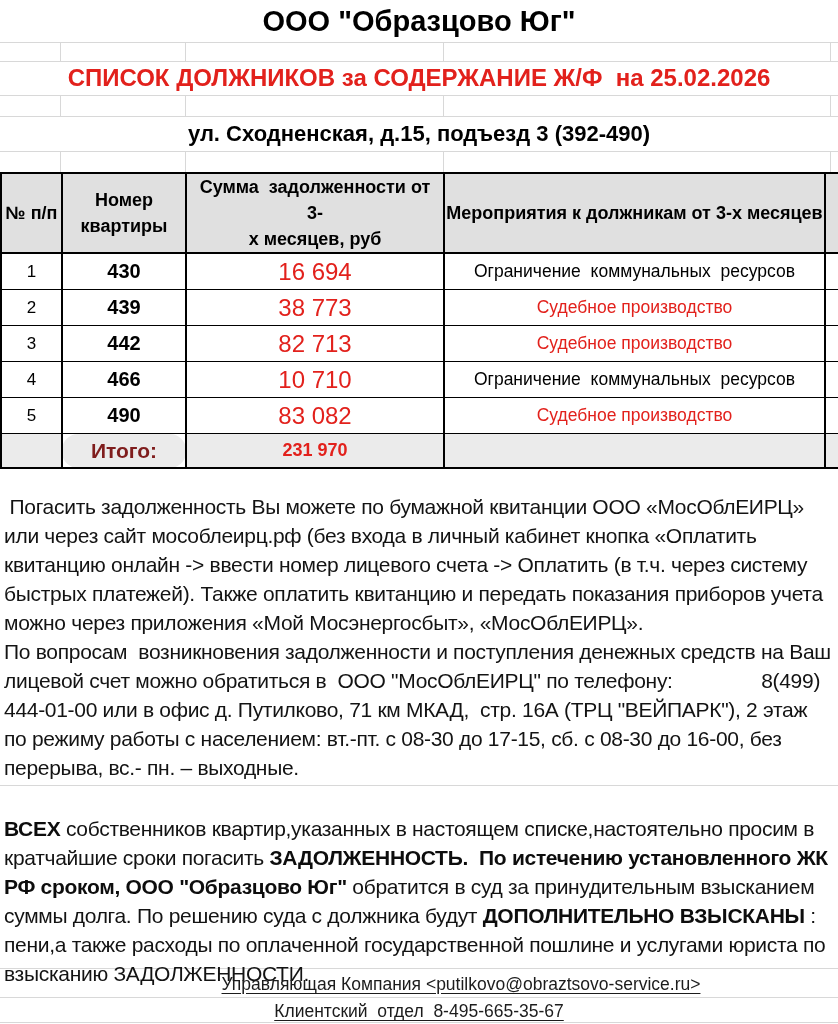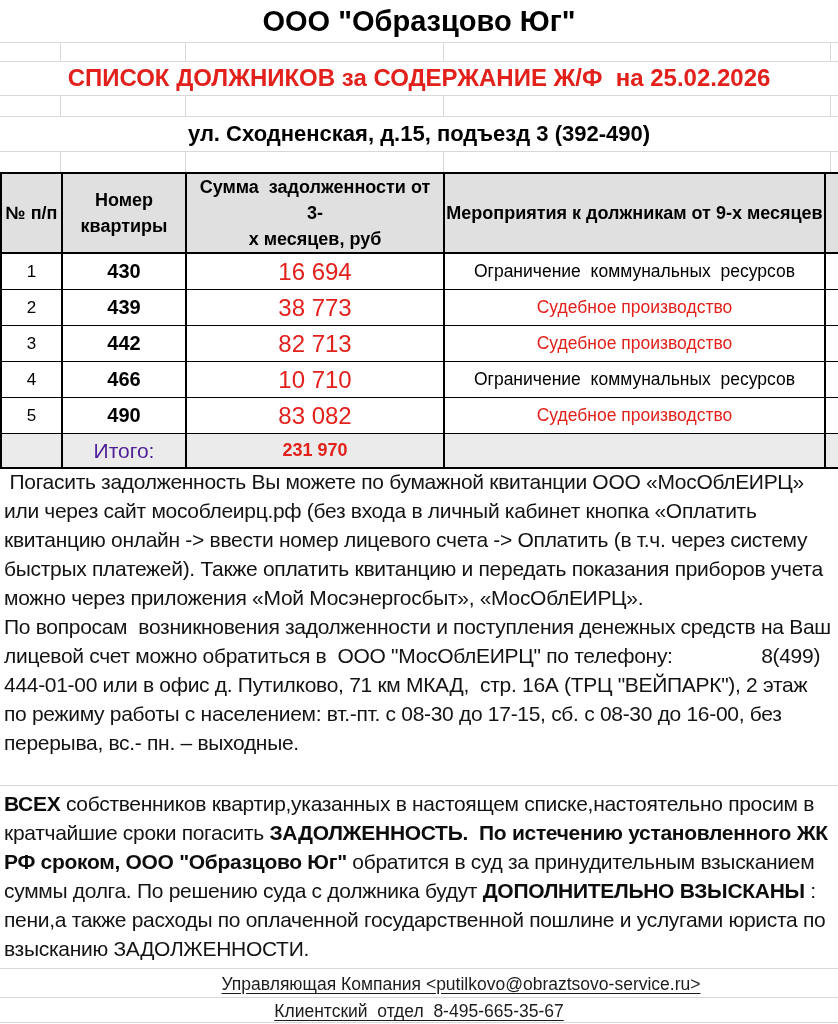--- a/index.html
+++ b/index.html
@@ -26,27 +26,27 @@
     white-space:pre-wrap;color:#000;
   }
   .debtors td{border-top-width:1px;border-bottom-width:1px;height:35px;}
   .debtors .c-sliver{border-right:none;}
   .c-num{font-size:17px;color:#000;}
   .c-apt{font-size:20px;font-weight:bold;color:#000;}
   .c-amt{font-size:24px;font-weight:normal;color:#e2211c;}
   .c-act{font-size:17.5px;white-space:pre-wrap;color:#000;}
   .c-act.red{color:#e2211c;}
   .total-row td{background:#ebebeb;height:33px;border-bottom-width:2px;}
-  .total-label{font-size:21px;font-weight:normal;color:#4c1d95;}
+  .total-label{font-size:21px;font-weight:bold;color:#7f1d1d;border-radius:16px;}
   .total-amt{font-size:18px;font-weight:bold;color:#e2211c;}
 
   
   .para{
     position:absolute;left:4px;width:830px;font-size:21px;line-height:29px;
-    letter-spacing:-0.3px;white-space:pre-wrap;color:#131313;text-align:left;
+    letter-spacing:-0.3px;white-space:pre-wrap;color:#131313;text-align:left;margin-top:25px;
   }
   .para b{font-weight:bold;color:#0d0d0d;}
   .p-payment{top:467px;}
   .p-contact{top:612px;}
   .p-warning{top:789px;}
 
   
   .footer-line{
     position:absolute;left:0;width:100%;text-align:center;white-space:pre-wrap;
     font-size:17.5px;color:#1c1c1c;text-decoration:underline;text-underline-offset:3px;
@@ -94,21 +94,21 @@
         <col style="width:381px">
         <col style="width:14px">
     </colgroup>
     <thead>
       <tr>
         <th>№ п/п</th>
         <th>Номер
 квартиры</th>
         <th>Сумма  задолженности от  3-
 х месяцев, руб</th>
-        <th>Мероприятия к должникам от 9-х месяцев</th>
+        <th>Мероприятия к должникам от 3-х месяцев</th>
         <th class="c-sliver"></th>
       </tr>
     </thead>
     <tbody>
         <tr>
       <td class="c-num">1</td>
       <td class="c-apt">430</td>
       <td class="c-amt">16 694</td>
       <td class="c-act">Ограничение  коммунальных  ресурсов</td>
       <td class="c-sliver"></td>

